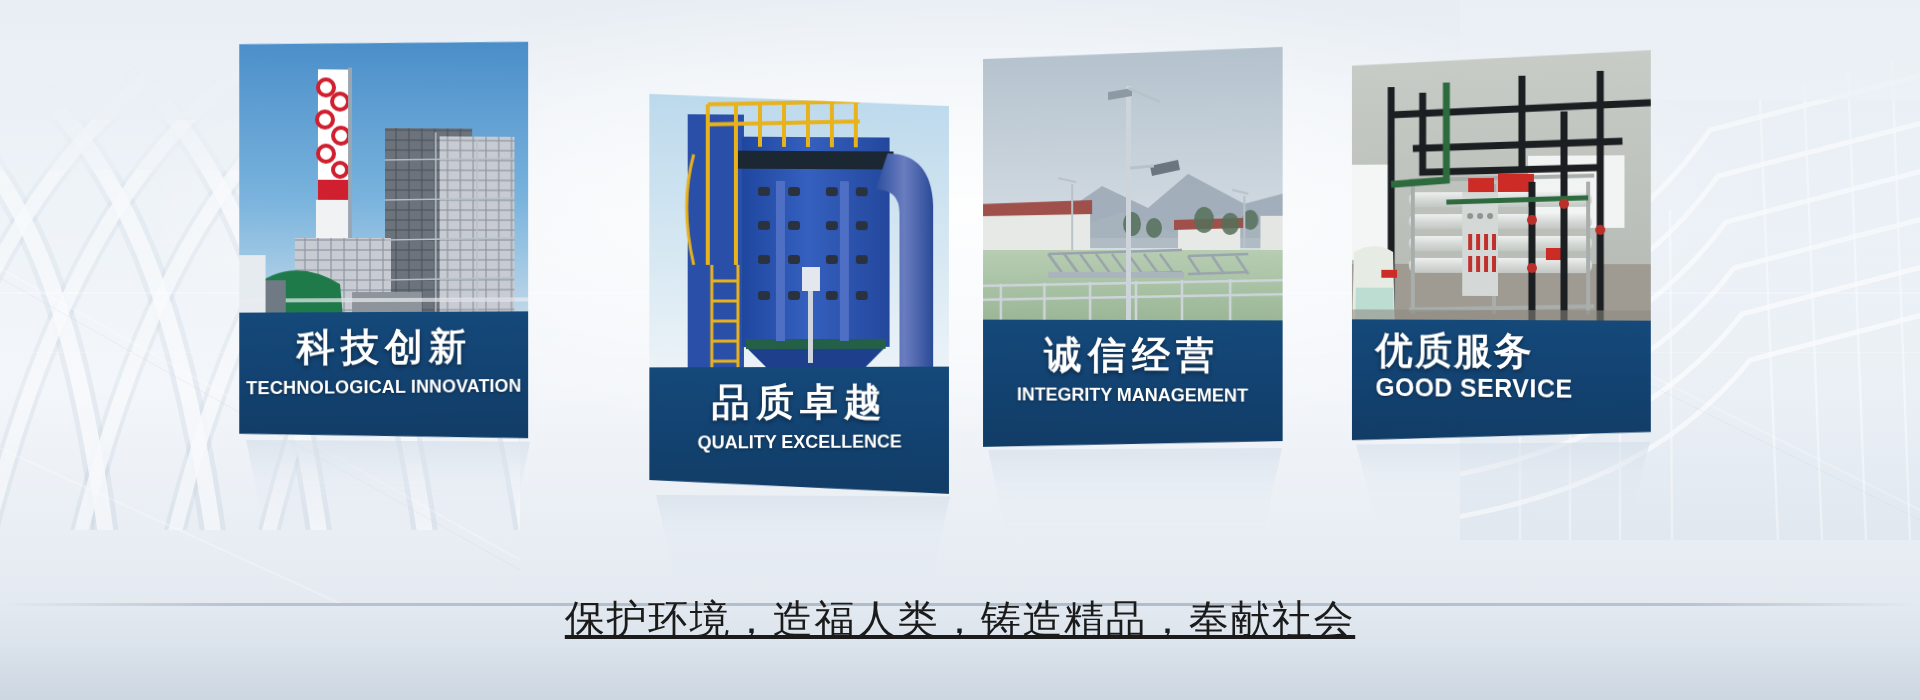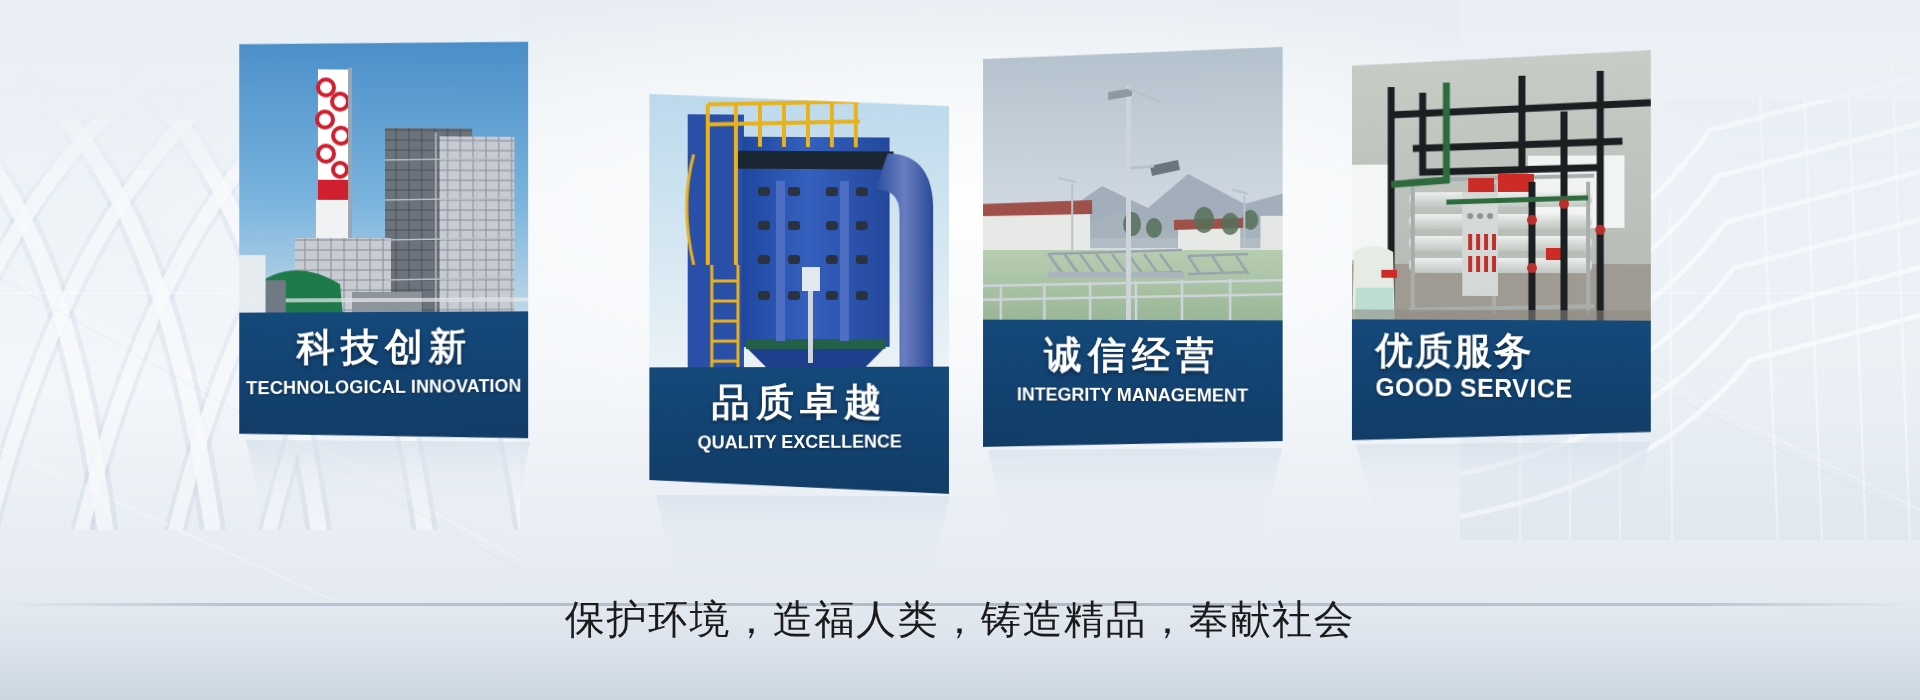--- a/index.html
+++ b/index.html
@@ -37,21 +37,21 @@
   .cap-en{font-weight:bold;white-space:nowrap;line-height:1;
     text-shadow:0 1px 3px rgba(0,0,0,.4);}
 
   
   .reflect{position:absolute;pointer-events:none;
     background:linear-gradient(180deg,rgba(210,221,233,.85) 0%,rgba(224,232,241,.45) 45%,rgba(232,238,245,0) 100%);}
 
   
   .tagline{position:absolute;left:0;right:0;top:592px;text-align:center;
     font-size:40px;color:#1b1b1b;letter-spacing:.04em;white-space:nowrap;
-    font-family:"DejaVu Sans","Liberation Sans",sans-serif;}
+    font-family:"DejaVu Sans","Liberation Sans",sans-serif;text-decoration:underline;}
 </style>
 </head>
 <body>
 
 <div class="stage">
 
   <div class="bg-haze"></div>
 
   <svg class="bg-lattice" viewBox="0 0 560 560" preserveAspectRatio="none">
     <defs>

